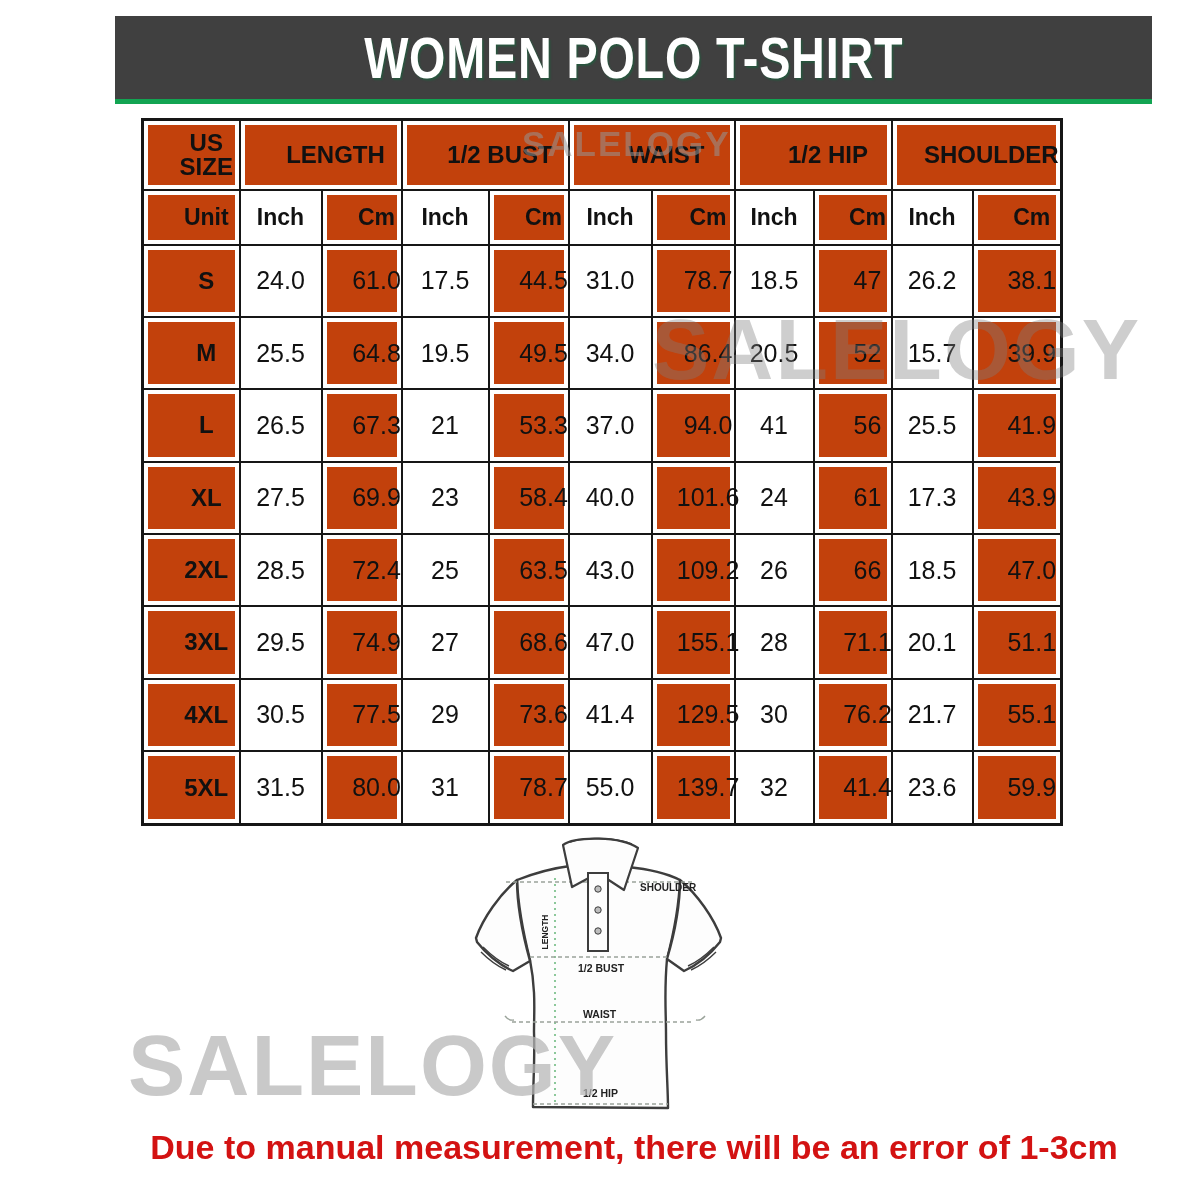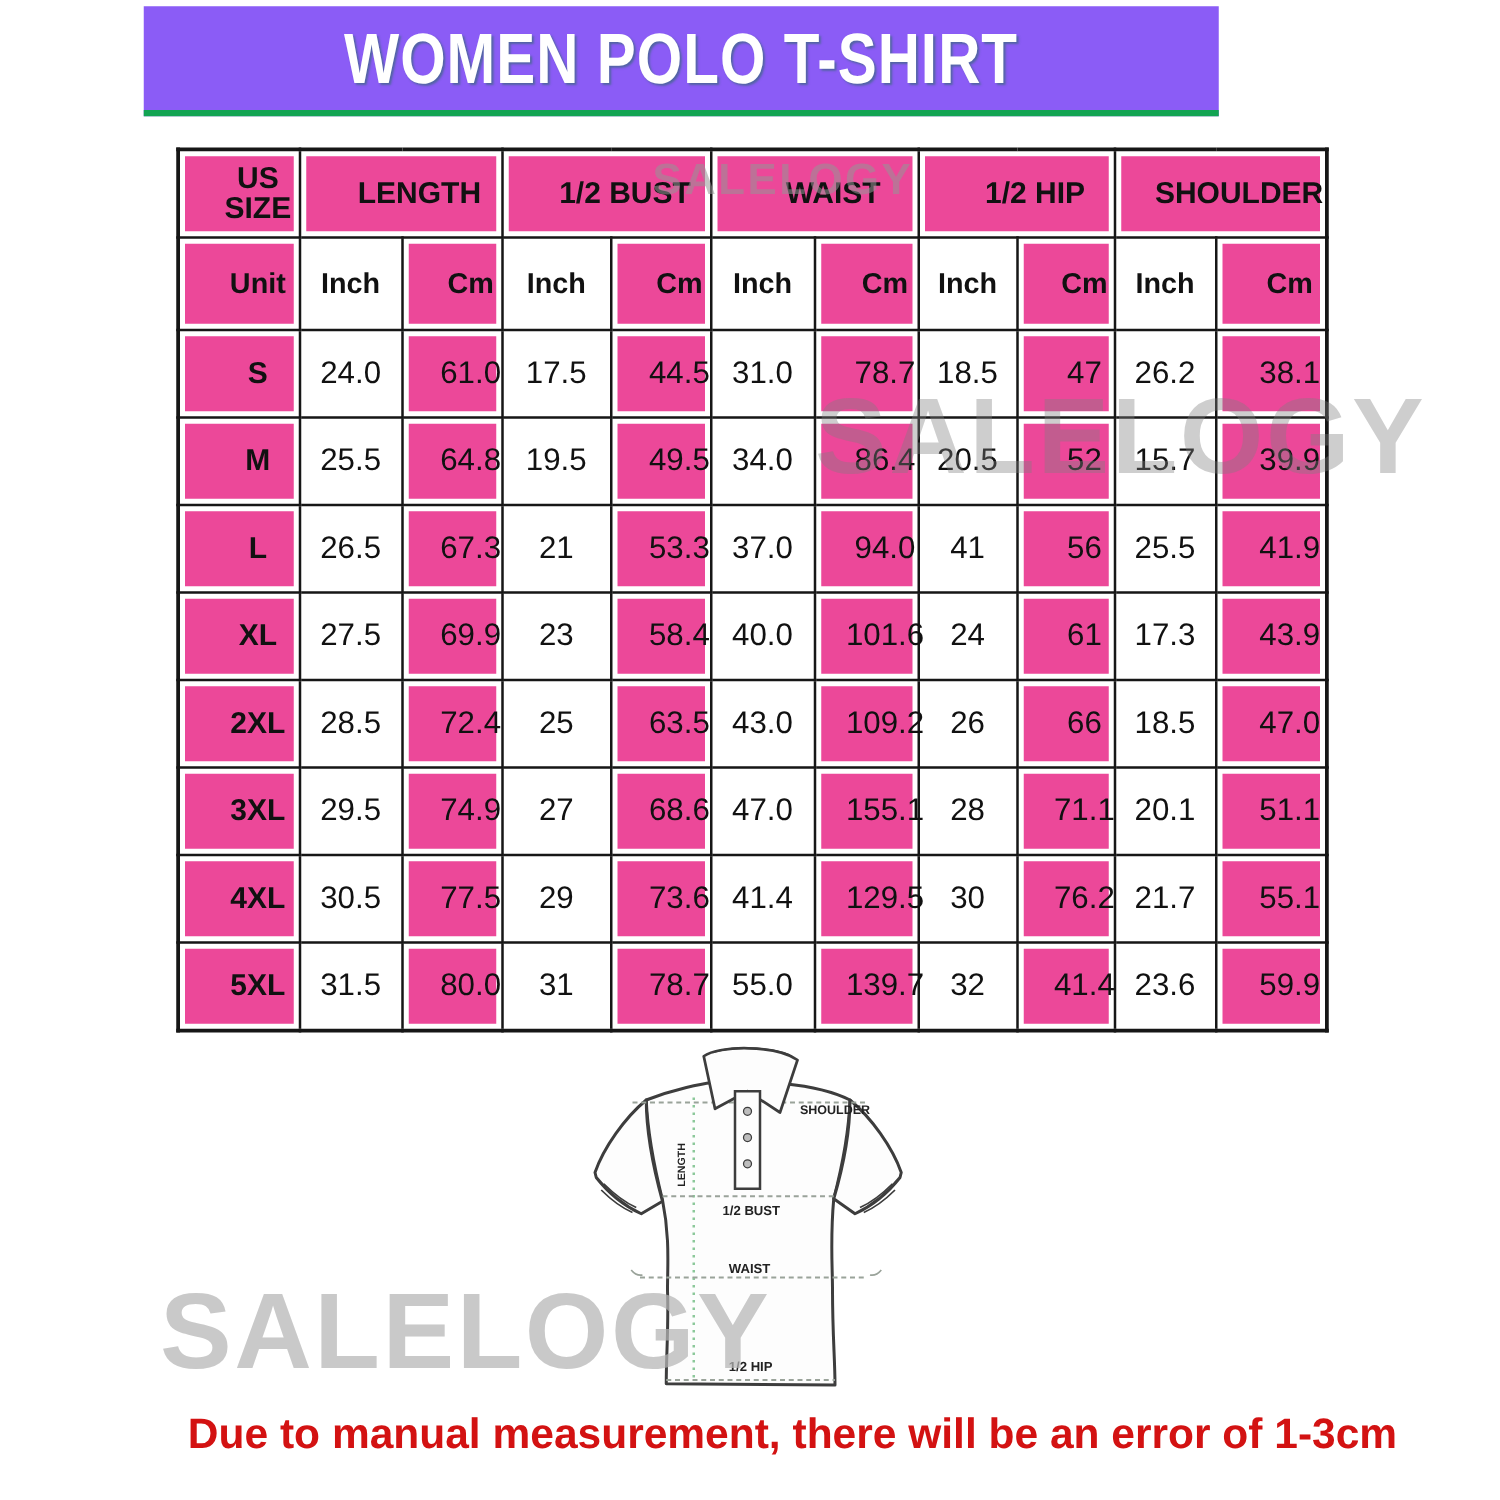--- a/index.html
+++ b/index.html
@@ -1,44 +1,44 @@
 <!DOCTYPE html>
 <html><head>
 <meta charset="utf-8">
 <style>
   * { margin:0; padding:0; box-sizing:border-box; }
   html,body { background:#fff; }
   body { width:1200px; height:1200px; position:relative; font-family:"Liberation Sans", sans-serif; overflow:hidden; }
 
   
   .banner {
-    position:absolute; left:115px; top:5px; width:860px; height:88px;
-    background:#8b5cf6; border-bottom:5px solid #12a452;
+    position:absolute; left:115px; top:16px; width:1037px; height:88px;
+    background:#404040; border-bottom:5px solid #12a452;
     display:flex; align-items:center; justify-content:center;
   }
   .banner h1 {
     color:#fff; font-size:57px; font-weight:700; letter-spacing:1px;
     transform:scaleX(0.82); white-space:nowrap;
     text-shadow:2px 2px 2px rgba(10,110,60,.45);
   }
 
   
   .table-wrap { position:absolute; left:141px; top:118px; z-index:1; }
   table.size-table {
     border-collapse:collapse; table-layout:fixed;
     width:919px; height:708px; border:3px solid #161616; background:#fff;
   }
   table.size-table td, table.size-table th { border:2px solid #161616; padding:4px; }
   .pad {
     width:100%; height:100%; display:flex; align-items:center; justify-content:center;
     color:#111; line-height:1;
   }
-  .g > .pad { background:#ec4899;padding-left:30px; }
+  .g > .pad { background:#c2410c;padding-left:30px; }
   tr.r-head  { height:70px; }
-  tr.r-unit  { height:74px;text-align:center; }
+  tr.r-unit  { height:55px;text-align:center; }
   tr.r-head .pad { font-size:24px; font-weight:700; letter-spacing:0; }
   tr.r-unit .pad { font-size:23px; font-weight:700; }
   tr.r-data .pad { font-size:25px; font-weight:400; }
   tr.r-data td.size-col .pad { font-weight:700; font-size:24px; }
 
   
   .wm { position:absolute; font-weight:700; white-space:nowrap; pointer-events:none; z-index:6; letter-spacing:2px;text-align:center; }
   .wm-top    { left:522px; top:124px; font-size:35px;  color:rgba(150,150,150,.55); }
   .wm-mid    { left:652px; top:300px; font-size:86px;  color:rgba(125,125,125,.38); }
   .wm-bottom { left:128px; top:1016px; font-size:86px; color:rgba(180,180,180,.72); }

